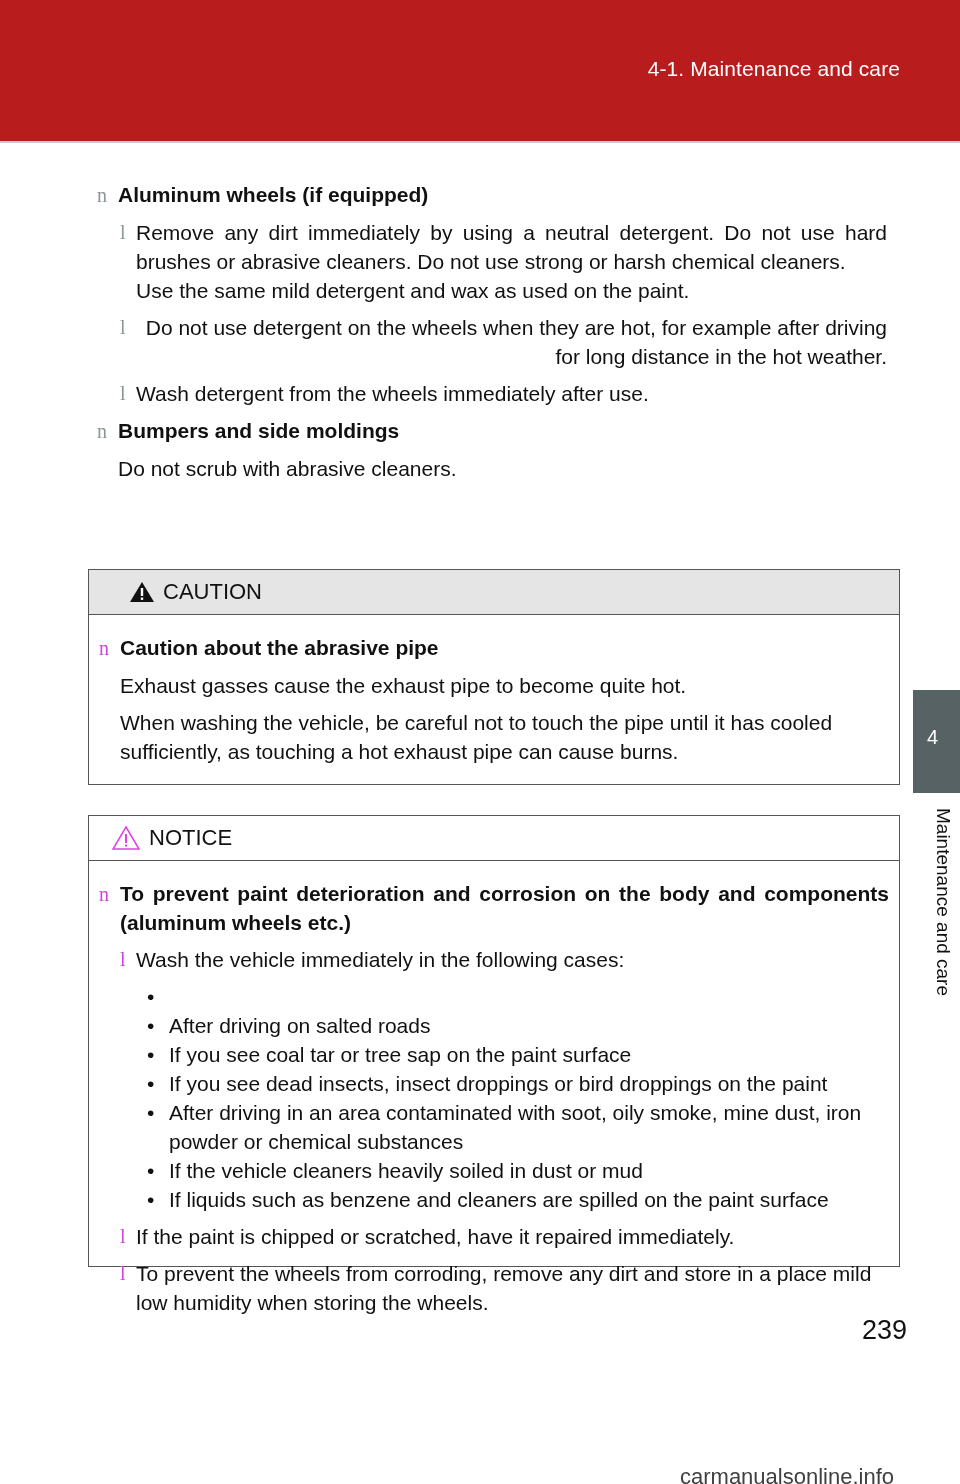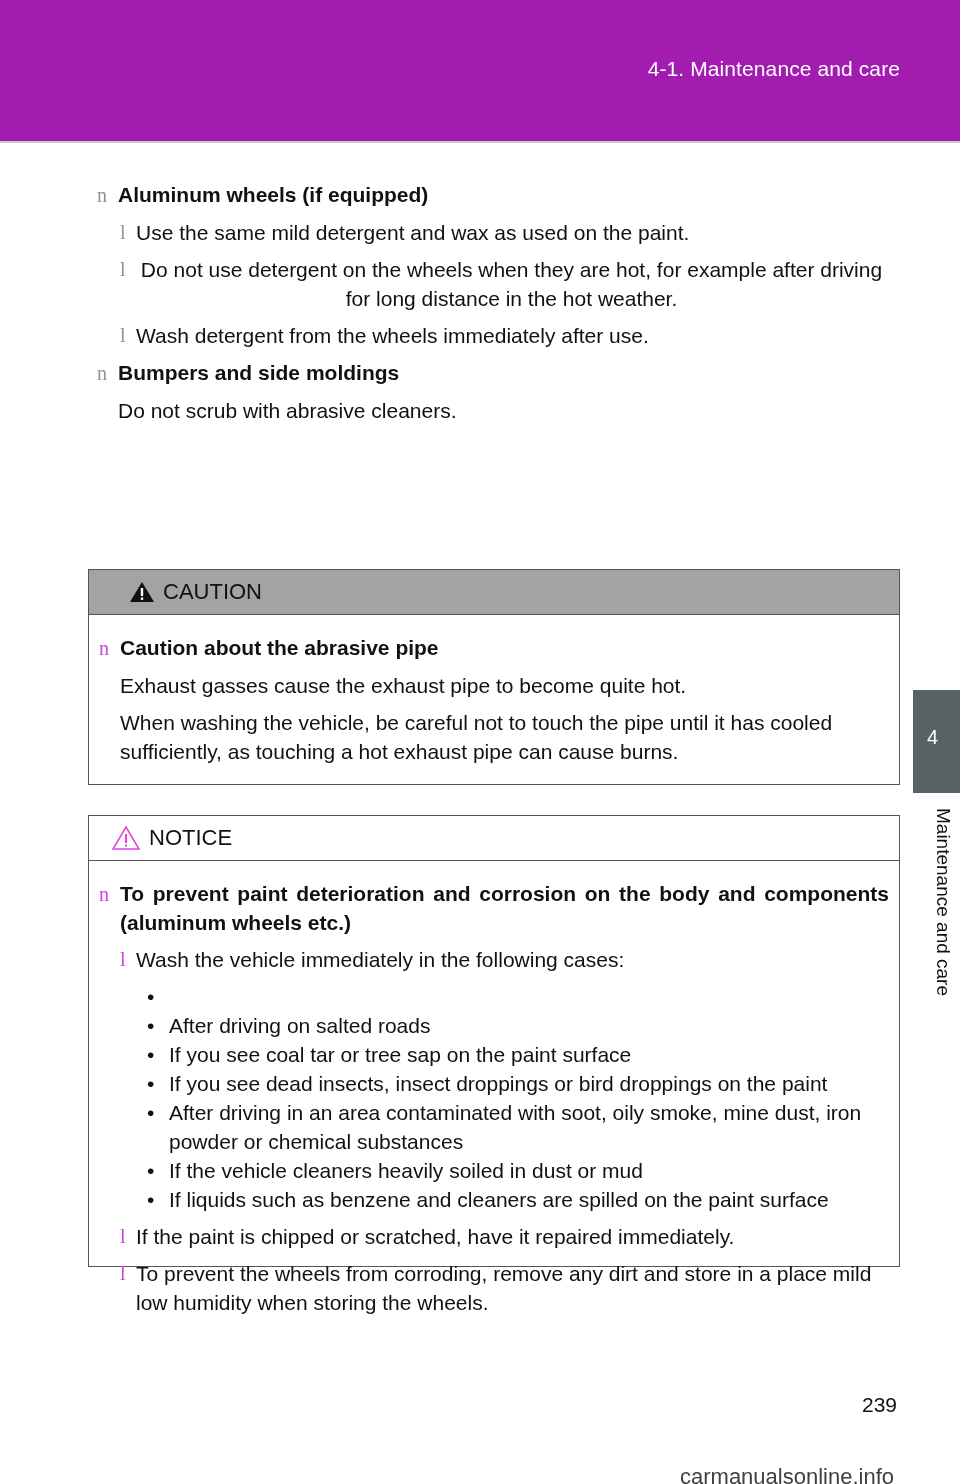--- a/index.html
+++ b/index.html
@@ -1,21 +1,21 @@
 <!DOCTYPE html>
 <html><head>
 <meta charset="utf-8">
 <style>
   * { box-sizing: border-box; margin: 0; padding: 0; }
   html, body { width: 960px; height: 1484px; background: #ffffff; overflow: hidden; }
   body { position: relative; font-family: "Liberation Sans", sans-serif; color: #111111; }
 
   .header-band {
     position: absolute; left: 0; top: 0; width: 960px; height: 143px;
-    background: #a21caf; border-bottom: 2px solid #c9cdcd;
+    background: #b91c1c; border-bottom: 2px solid #c9cdcd;
   }
   .header-band .section-title {
     position: absolute; right: 60px; top: 57px;
     color: #ffffff; font-size: 21px; letter-spacing: 0.1px;
   }
 
   .side-tab {
     position: absolute; left: 913px; top: 690px; width: 47px; height: 103px;
     background: #566263;
   }
@@ -42,29 +42,29 @@
 
   .box {
     position: absolute; left: 88px; width: 812px; border: 1.5px solid #555;
     background: #fff;
   }
   .box-head {
     height: 45px; border-bottom: 1.5px solid #555; display: flex; align-items: center;
     padding-left: 22px; font-size: 22px;
   }
   .box-head svg { margin-right: 8px; }
-  .caution .box-head { background: #a3a3a3; padding-left: 40px; }
+  .caution .box-head { background: #e5e5e5; padding-left: 40px; }
   .box-body { padding: 18px 10px 10px 10px; font-size: 21px; line-height: 29px; }
   .box .n-glyph, .box .l-glyph { color: #cc44dd; }
   .box .bullet-row { padding-left: 21px; }
   .dot-list { padding-left: 48px; margin-bottom: 8px; }
   .dot-item { display: flex; }
   .dot-item .dot { width: 22px; flex: none; }
 
-  .page-number { position: absolute; left: 862px; top: 1393px; font-size: 21px; }
+  .page-number { position: absolute; left: 862px; top: 1315px; font-size: 27px; }
   .watermark { position: absolute; left: 680px; top: 1464px; font-size: 22px; color: #404040; }
 </style>
 </head>
 <body>
 
 <div class="header-band">
   <div class="section-title">4-1. Maintenance and care</div>
 </div>
 
 <div class="side-tab">
@@ -73,26 +73,27 @@
 <div class="side-label">Maintenance and care</div>
 
 <div class="content">
   <div class="heading">
     <span class="n-glyph">n</span>
     <span>Aluminum wheels (if equipped)</span>
   </div>
   <div class="bullet-row">
     <span class="l-glyph">l</span>
     <div>
+      <div>Remove any dirt immediately by using a neutral detergent. Do not use hard brushes or abrasive cleaners. Do not use strong or harsh chemical cleaners.</div>
       <div style="text-align:left">Use the same mild detergent and wax as used on the paint.</div>
     </div>
   </div>
   <div class="bullet-row">
     <span class="l-glyph">l</span>
-    <div style="text-align:center">Do not use detergent on the wheels when they are hot, for example after driving for long distance in the hot weather.</div>
+    <div style="text-align:right">Do not use detergent on the wheels when they are hot, for example after driving for long distance in the hot weather.</div>
   </div>
   <div class="bullet-row">
     <span class="l-glyph">l</span>
     <div>Wash detergent from the wheels immediately after use.</div>
   </div>
 
   <div class="heading">
     <span class="n-glyph">n</span>
     <span>Bumpers and side moldings</span>
   </div>

